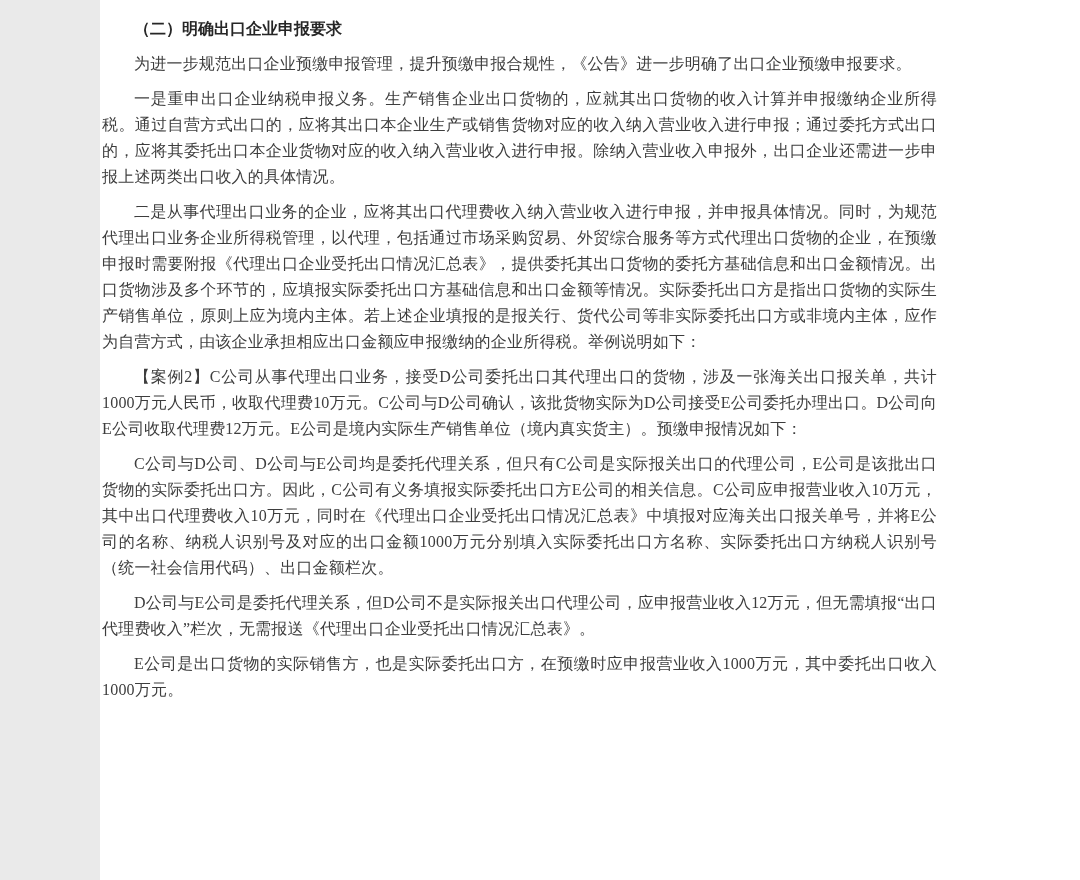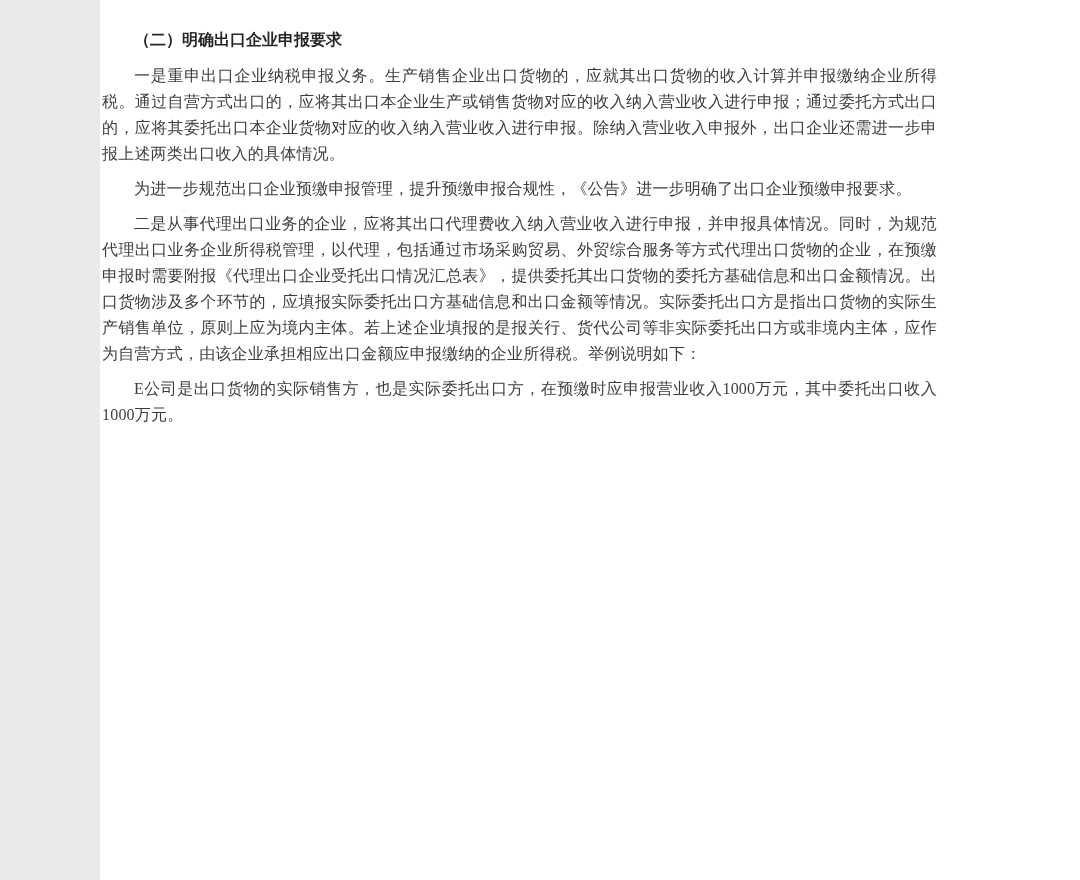--- a/index.html
+++ b/index.html
@@ -15,43 +15,45 @@
   }
   .paper {
     box-sizing: border-box;
     margin-left: 100px;
     width: 980px;
     min-height: 880px;
     background: #ffffff;
     padding: 12px 143px 8px 2px;
   }
   .doc h3 {
-    margin: 16px 0 9px 0;
+    margin: 4px 0 9px 0;
     font-size: 16px;
     line-height: 26px;
     font-weight: bold;
     color: #262626;
     text-indent: 2em;
-    font-family: Liberation Mono, monospace;
   }
   .doc p {
     margin: 0 0 9px 0;
     font-size: 16px;
     line-height: 26px;
     color: #3d3d3d;
     text-indent: 2em;
     text-align: justify;
     letter-spacing: 0.2px;
   }
 </style>
 </head>
 <body>
 
 <div class="paper">
   <div class="doc">
     <h3>（二）明确出口企业申报要求</h3>
+    <p>为进一步规范出口企业预缴申报管理，提升预缴申报合规性，《公告》进一步明确了出口企业预缴申报要求。</p>
     <p>一是重申出口企业纳税申报义务。生产销售企业出口货物的，应就其出口货物的收入计算并申报缴纳企业所得税。通过自营方式出口的，应将其出口本企业生产或销售货物对应的收入纳入营业收入进行申报；通过委托方式出口的，应将其委托出口本企业货物对应的收入纳入营业收入进行申报。除纳入营业收入申报外，出口企业还需进一步申报上述两类出口收入的具体情况。</p>
-    <p>为进一步规范出口企业预缴申报管理，提升预缴申报合规性，《公告》进一步明确了出口企业预缴申报要求。</p>
     <p>二是从事代理出口业务的企业，应将其出口代理费收入纳入营业收入进行申报，并申报具体情况。同时，为规范代理出口业务企业所得税管理，以代理，包括通过市场采购贸易、外贸综合服务等方式代理出口货物的企业，在预缴申报时需要附报《代理出口企业受托出口情况汇总表》，提供委托其出口货物的委托方基础信息和出口金额情况。出口货物涉及多个环节的，应填报实际委托出口方基础信息和出口金额等情况。实际委托出口方是指出口货物的实际生产销售单位，原则上应为境内主体。若上述企业填报的是报关行、货代公司等非实际委托出口方或非境内主体，应作为自营方式，由该企业承担相应出口金额应申报缴纳的企业所得税。举例说明如下：</p>
+    <p>【案例2】C公司从事代理出口业务，接受D公司委托出口其代理出口的货物，涉及一张海关出口报关单，共计1000万元人民币，收取代理费10万元。C公司与D公司确认，该批货物实际为D公司接受E公司委托办理出口。D公司向E公司收取代理费12万元。E公司是境内实际生产销售单位（境内真实货主）。预缴申报情况如下：</p>
+    <p>C公司与D公司、D公司与E公司均是委托代理关系，但只有C公司是实际报关出口的代理公司，E公司是该批出口货物的实际委托出口方。因此，C公司有义务填报实际委托出口方E公司的相关信息。C公司应申报营业收入10万元，其中出口代理费收入10万元，同时在《代理出口企业受托出口情况汇总表》中填报对应海关出口报关单号，并将E公司的名称、纳税人识别号及对应的出口金额1000万元分别填入实际委托出口方名称、实际委托出口方纳税人识别号（统一社会信用代码）、出口金额栏次。</p>
+    <p>D公司与E公司是委托代理关系，但D公司不是实际报关出口代理公司，应申报营业收入12万元，但无需填报“出口代理费收入”栏次，无需报送《代理出口企业受托出口情况汇总表》。</p>
     <p>E公司是出口货物的实际销售方，也是实际委托出口方，在预缴时应申报营业收入1000万元，其中委托出口收入1000万元。</p>
 
   </div>
 </div>
 
 </body></html>

